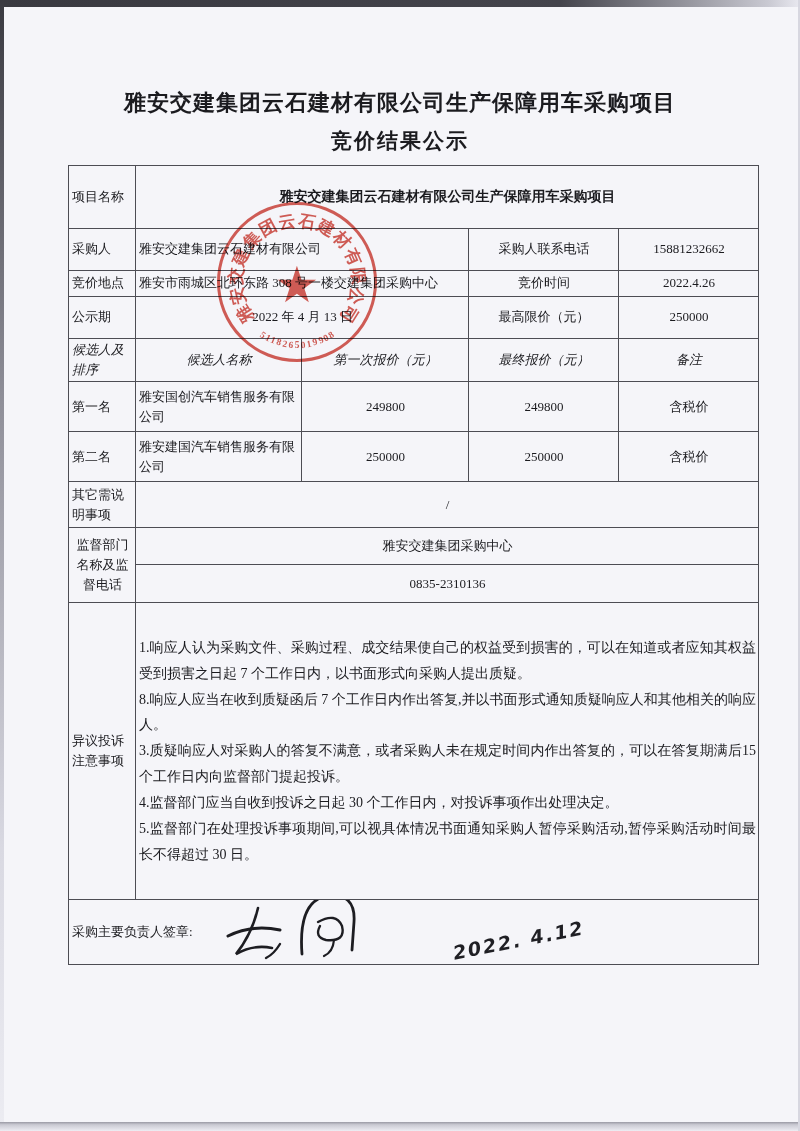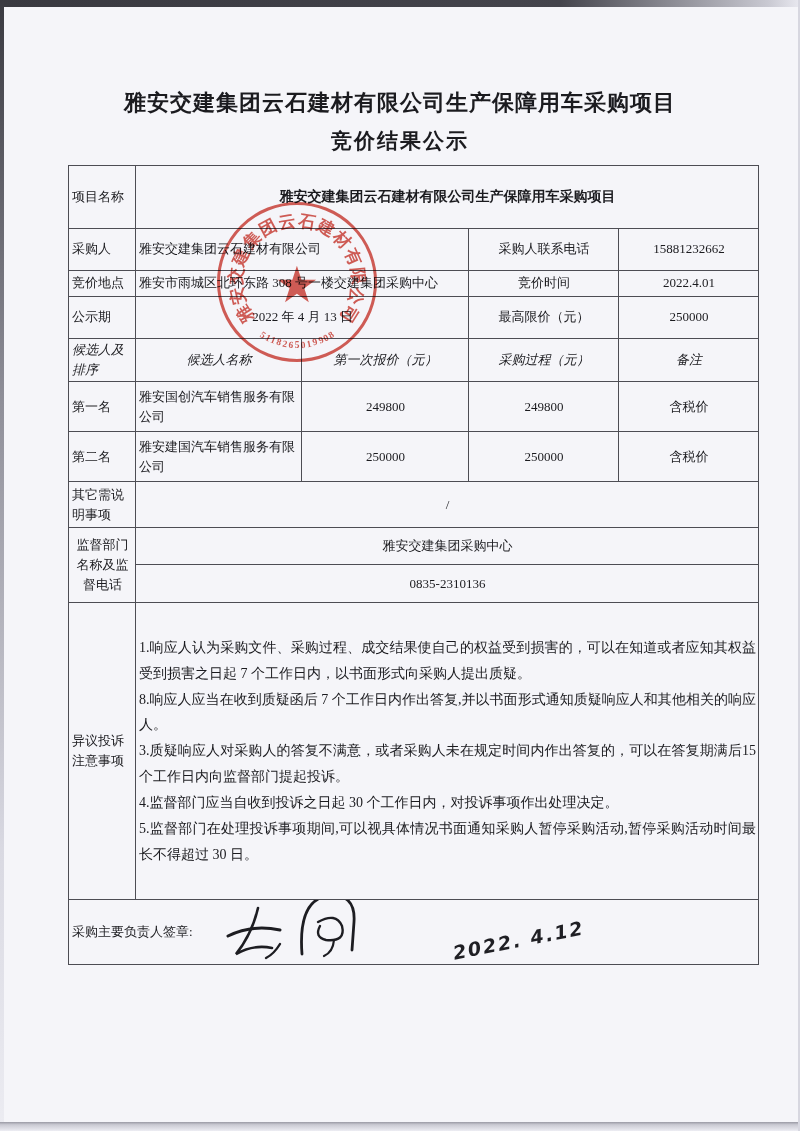--- a/index.html
+++ b/index.html
@@ -89,33 +89,33 @@
   <tr class="r2">
     <td>采购人</td>
     <td colspan="2">雅安交建集团云石建材有限公司</td>
     <td class="c">采购人联系电话</td>
     <td class="c">15881232662</td>
   </tr>
   <tr class="r3">
     <td>竞价地点</td>
     <td colspan="2">雅安市雨城区北环东路 308 号一楼交建集团采购中心</td>
     <td class="c">竞价时间</td>
-    <td class="c">2022.4.01</td>
+    <td class="c">2022.4.26</td>
   </tr>
   <tr class="r4">
     <td>公示期</td>
     <td colspan="2" class="c">2022 年 4 月 13 日</td>
     <td class="c">最高限价（元）</td>
     <td class="c">250000</td>
   </tr>
   <tr class="r5">
     <td>候选人及排序</td>
     <td class="c">候选人名称</td>
     <td class="c">第一次报价（元）</td>
-    <td class="c">采购过程（元）</td>
+    <td class="c">最终报价（元）</td>
     <td class="c">备注</td>
   </tr>
   <tr class="r6">
     <td>第一名</td>
     <td>雅安国创汽车销售服务有限公司</td>
     <td class="c">249800</td>
     <td class="c">249800</td>
     <td class="c">含税价</td>
   </tr>
   <tr class="r7">

